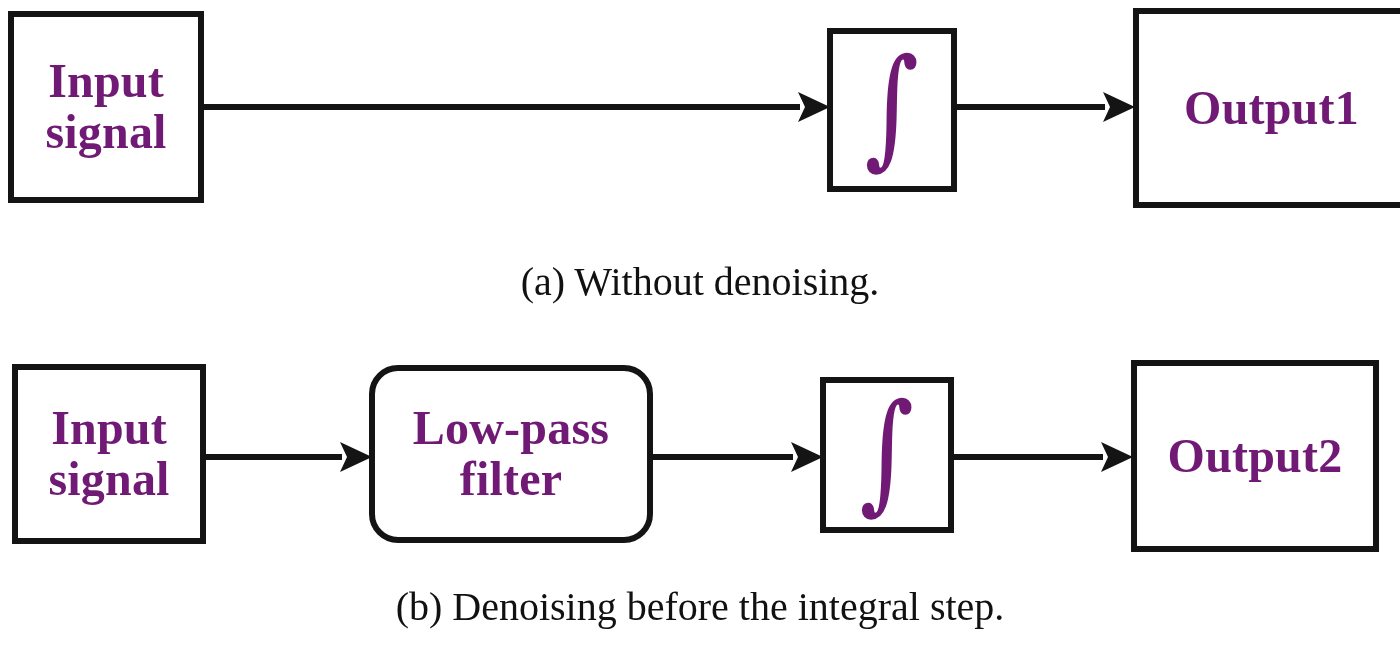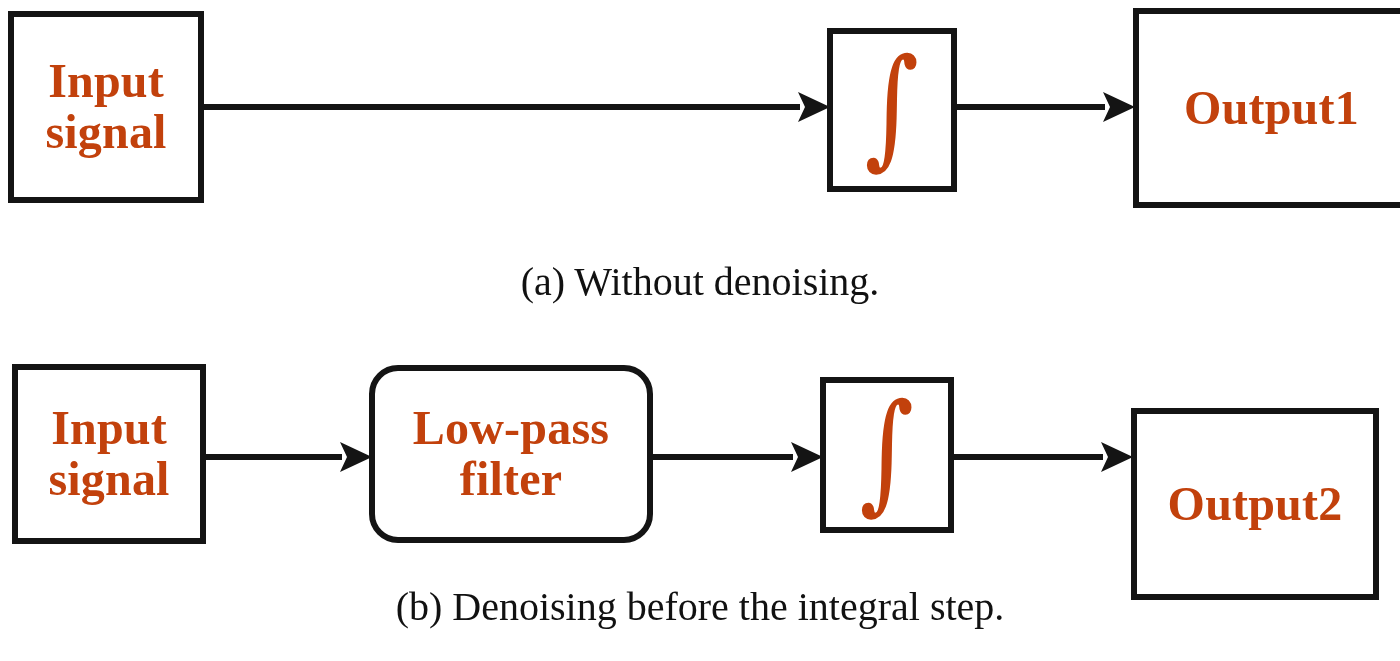--- a/index.html
+++ b/index.html
@@ -30,21 +30,21 @@
     box-sizing: border-box;
     border: 6px solid #141414;
     background: #ffffff;
     display: flex;
     align-items: center;
     justify-content: center;
     text-align: center;
     font-weight: bold;
     line-height: 1.06;
     letter-spacing: 0.2px;
-    color: #c2410c;
+    color: #701a75;
     white-space: pre-line;
   }
 
   .block.txt {
     font-size: 48px;
   }
 
   .block.integral {
     font-size: 110px;
     font-weight: normal;
@@ -160,18 +160,18 @@
 
     <div class="conn" style="left:954px; top:457px; width:177px;">
       <div class="shaft" style="width:149px;"></div>
       <div class="head" style="left:145px;">
         <svg viewBox="0 0 34 34" xmlns="http://www.w3.org/2000/svg">
           <path d="M2 2 L34 17 L2 32 L9 17 Z" fill="#141414"></path>
         </svg>
       </div>
     </div>
 
-    <div class="block txt" style="left:1131px; top:360px; width:248px; height:192px;margin-top:48px;">Output2</div>
+    <div class="block txt" style="left:1131px; top:360px; width:248px; height:192px;">Output2</div>
 
     <div class="caption" style="left:0; top:583px;">(b) Denoising before the integral step.</div>
   </div>
 
 </div>
 
 </body></html>

